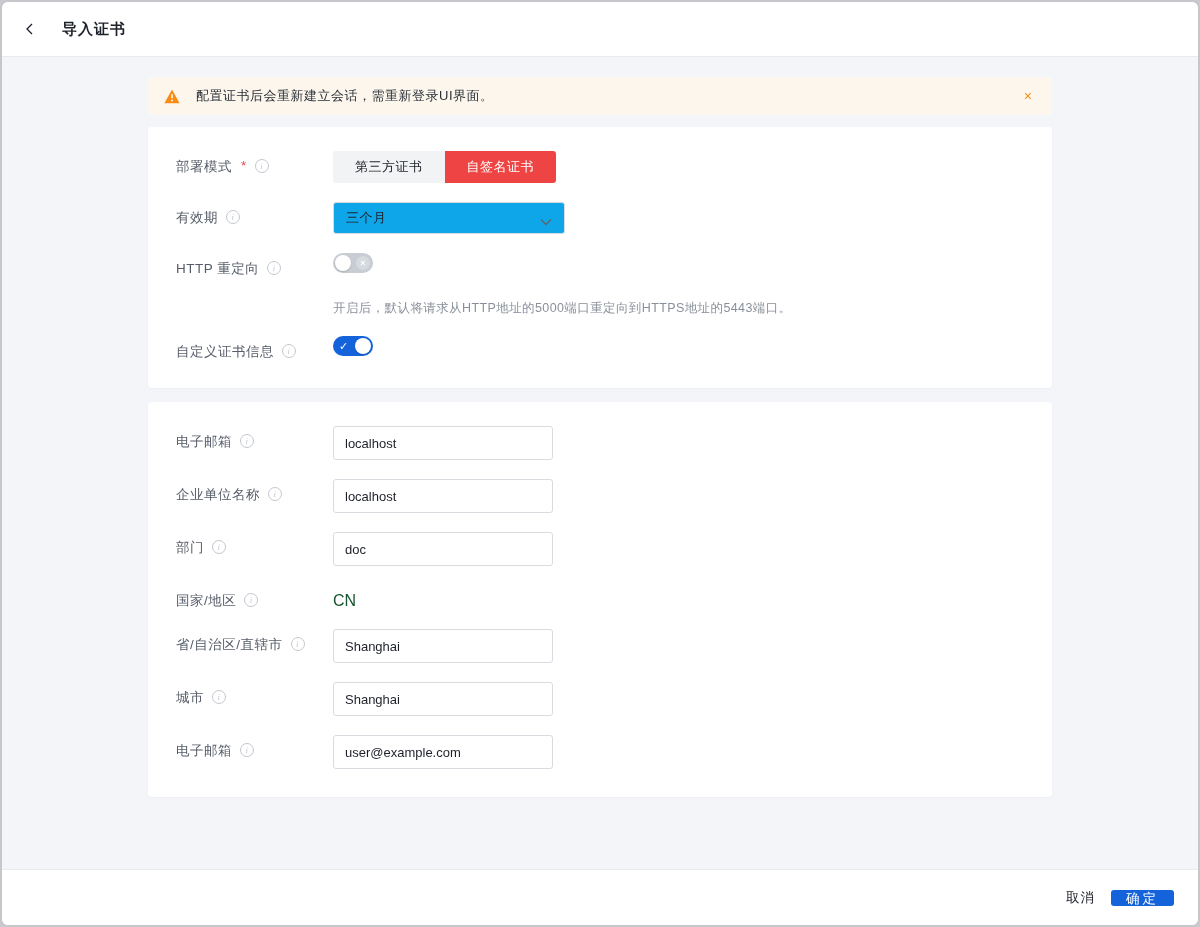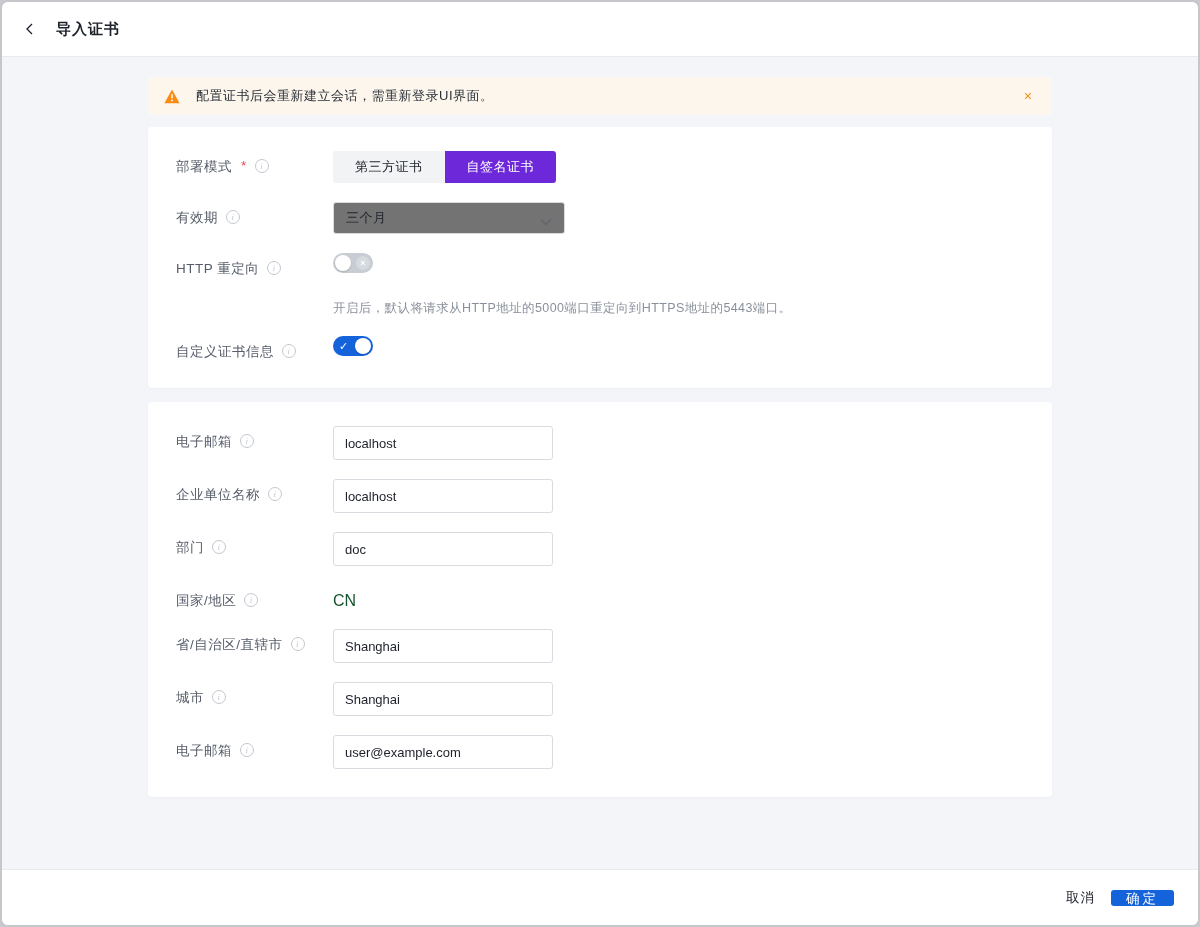--- a/index.html
+++ b/index.html
@@ -11,21 +11,21 @@
   .window {
     width:1200px; height:927px;
     border:2px solid #c6c7cb; border-radius:8px;
     background:#f4f5f9; overflow:hidden;
     display:flex; flex-direction:column;
   }
   
   .topbar {
     height:55px; flex:0 0 55px; background:#fff;
     border-bottom:1px solid #e9eaee;
-    display:flex; align-items:center; padding:0 22px; gap:20px;
+    display:flex; align-items:center; padding:0 22px; gap:26px;
   }
   .back-icon { width:12px; height:12px; display:inline-block; cursor:pointer; }
   .back-icon svg { display:block; }
   .page-title { font-size:15px; font-weight:700; color:#1d2129; letter-spacing:1px; }
   
   .content { flex:1 1 auto; overflow:hidden; padding-top:20px; }
   .col { width:904px; margin:0 auto; }
   .alert {
     height:38px; background:#fdf6ec; border-radius:4px;
     display:flex; align-items:center; padding:0 16px; gap:16px;
@@ -56,25 +56,25 @@
   }
   .ctl { flex:1; }
   
   .segmented { display:inline-flex; border-radius:3px; overflow:hidden; }
   .seg {
     height:32px; padding:0 22px; font-size:13px; letter-spacing:.5px;
     display:flex; align-items:center; cursor:pointer; border:none;
     font-family:inherit;
   }
   .seg.off { background:#f2f3f5; color:#1d2129; }
-  .seg.on  { background:#6d28d9; color:#fff; }
+  .seg.on  { background:#ef4444; color:#fff; }
   
   .select {
     width:232px; height:32px; border:1px solid #d8dbe0; border-radius:3px;
-    background:#737373; display:flex; align-items:center;
+    background:#0ea5e9; display:flex; align-items:center;
     padding:0 12px; font-size:13px; color:#1d2129; cursor:pointer;
     letter-spacing:.5px;
   }
   .select .val { flex:1; }
   .chevron-down-icon { width:12px; height:8px; }
   
   .toggle {
     width:40px; height:20px; border-radius:10px; position:relative;
     cursor:pointer; display:inline-block;
   }

